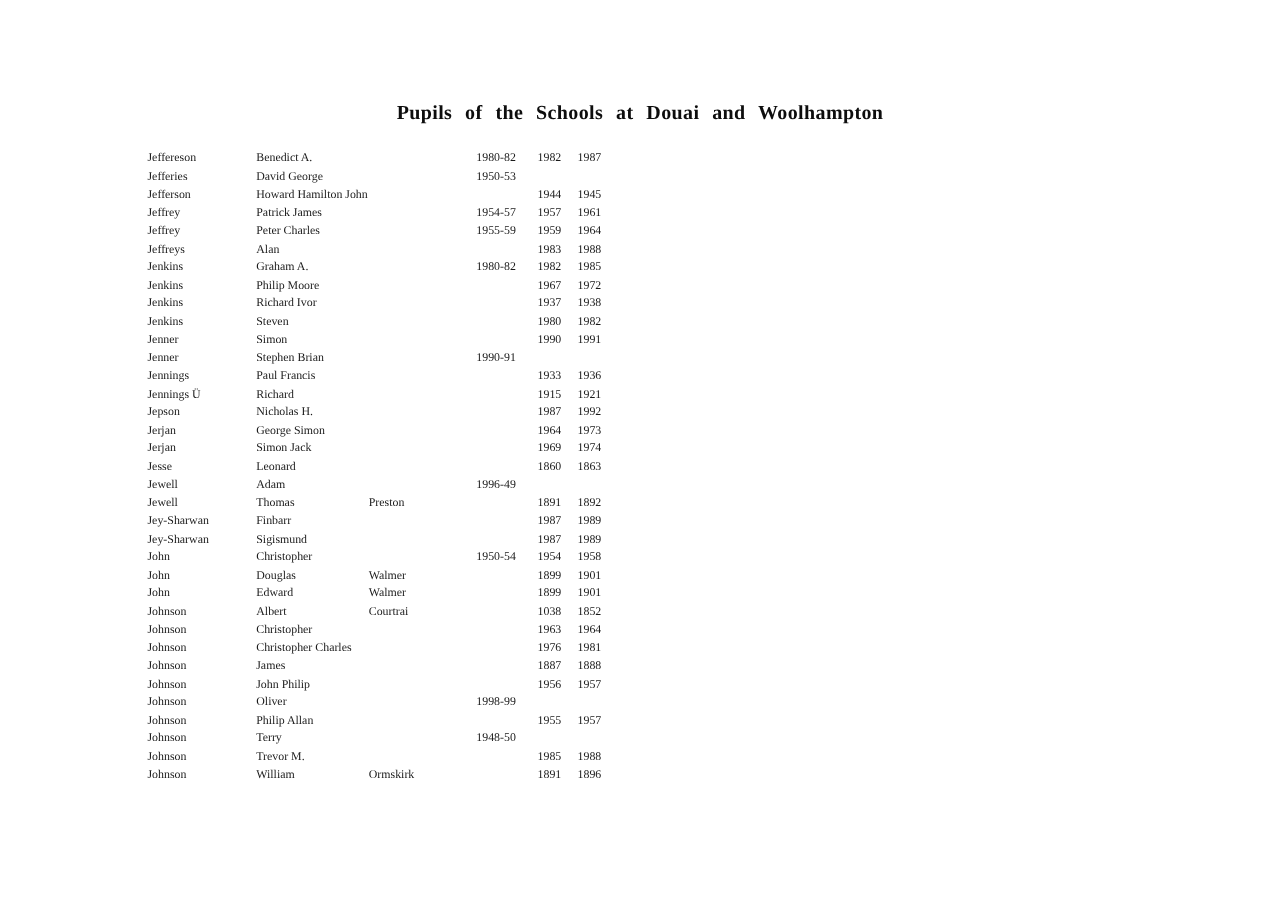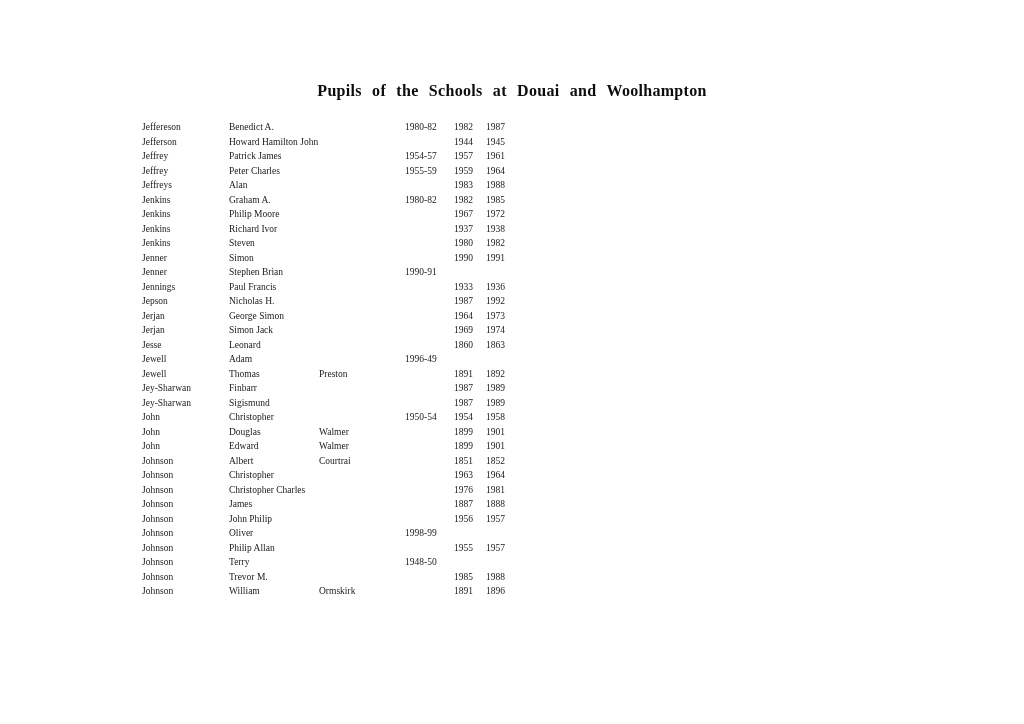--- a/index.html
+++ b/index.html
@@ -29,21 +29,20 @@
     color: #0d0d0d;
     white-space: nowrap;
   }
   .pupils-table {
     position: absolute;
     left: 118px;
     top: 120px;
     font-size: 9.5px;
     line-height: 14.5px;
     color: #1a1a1a;
-    margin-left: 24px;
   }
   .row {
     display: grid;
     grid-template-columns: 87px 90px 86px 49px 32px 26px;
     height: 14.5px;
   }
   .cell {
     white-space: nowrap;
     overflow: visible;
   }
@@ -57,20 +56,28 @@
   <div class="pupils-table">
       <div class="row">
     <span class="cell">Jeffereson</span>
     <span class="cell">Benedict A.</span>
     <span class="cell"></span>
     <span class="cell">1980-82</span>
     <span class="cell">1982</span>
     <span class="cell">1987</span>
   </div>
       <div class="row">
+    <span class="cell">Jefferies</span>
+    <span class="cell">David George</span>
+    <span class="cell"></span>
+    <span class="cell">1950-53</span>
+    <span class="cell"></span>
+    <span class="cell"></span>
+  </div>
+      <div class="row">
     <span class="cell">Jefferson</span>
     <span class="cell">Howard Hamilton John</span>
     <span class="cell"></span>
     <span class="cell"></span>
     <span class="cell">1944</span>
     <span class="cell">1945</span>
   </div>
       <div class="row">
     <span class="cell">Jeffrey</span>
     <span class="cell">Patrick James</span>
@@ -145,20 +152,28 @@
   </div>
       <div class="row">
     <span class="cell">Jennings</span>
     <span class="cell">Paul Francis</span>
     <span class="cell"></span>
     <span class="cell"></span>
     <span class="cell">1933</span>
     <span class="cell">1936</span>
   </div>
       <div class="row">
+    <span class="cell">Jennings Ü</span>
+    <span class="cell">Richard</span>
+    <span class="cell"></span>
+    <span class="cell"></span>
+    <span class="cell">1915</span>
+    <span class="cell">1921</span>
+  </div>
+      <div class="row">
     <span class="cell">Jepson</span>
     <span class="cell">Nicholas H.</span>
     <span class="cell"></span>
     <span class="cell"></span>
     <span class="cell">1987</span>
     <span class="cell">1992</span>
   </div>
       <div class="row">
     <span class="cell">Jerjan</span>
     <span class="cell">George Simon</span>
@@ -237,21 +252,21 @@
     <span class="cell">Walmer</span>
     <span class="cell"></span>
     <span class="cell">1899</span>
     <span class="cell">1901</span>
   </div>
       <div class="row">
     <span class="cell">Johnson</span>
     <span class="cell">Albert</span>
     <span class="cell">Courtrai</span>
     <span class="cell"></span>
-    <span class="cell">1851</span>
+    <span class="cell">1038</span>
     <span class="cell">1852</span>
   </div>
       <div class="row">
     <span class="cell">Johnson</span>
     <span class="cell">Christopher</span>
     <span class="cell"></span>
     <span class="cell"></span>
     <span class="cell">1963</span>
     <span class="cell">1964</span>
   </div>

